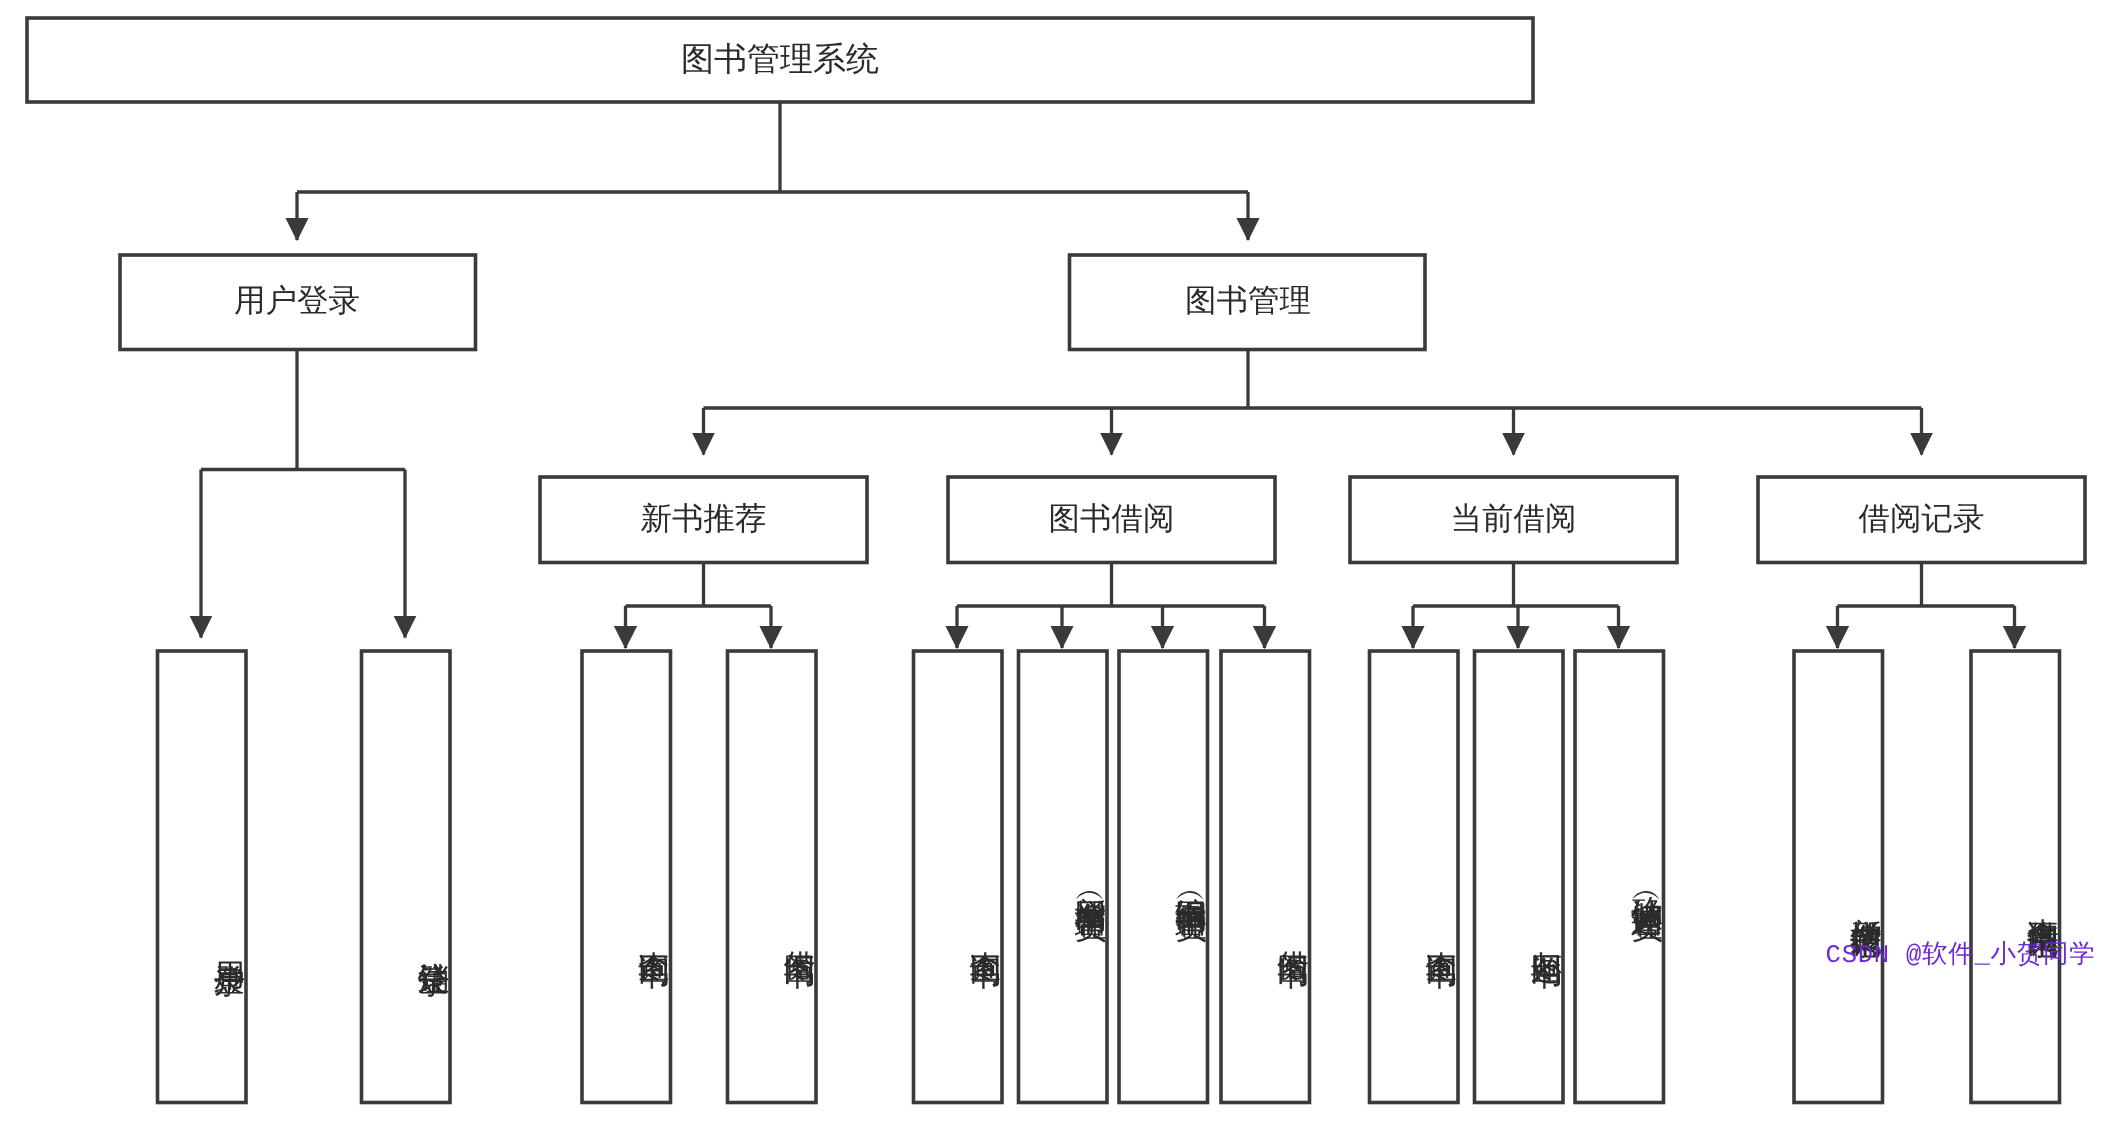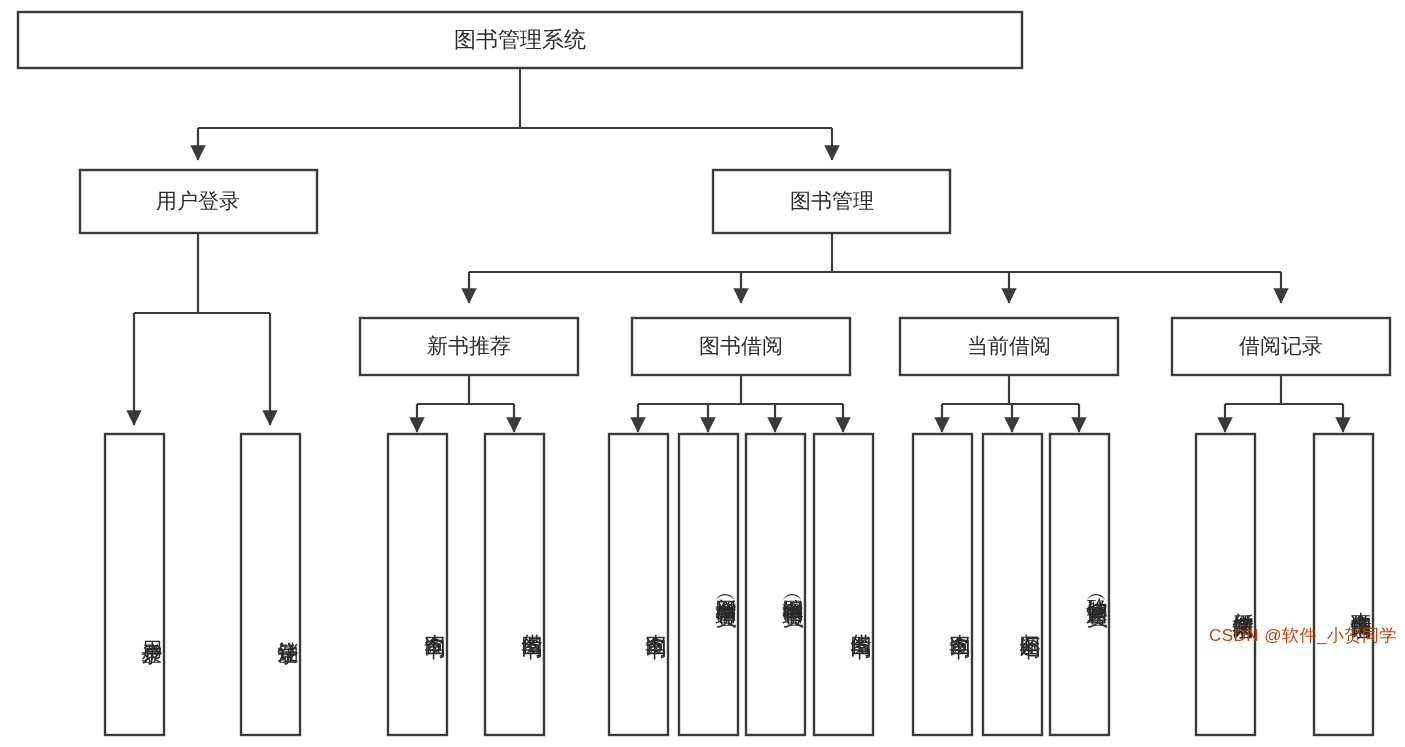--- a/index.html
+++ b/index.html
@@ -65,23 +65,23 @@
     line-height: 1.16;
     color: #2b2b2b;
     letter-spacing: 1.5px;
     white-space: nowrap;
     pointer-events: none;
   }
   .watermark {
     position: absolute;
     right: 8px;
     bottom: 4px;
-    font-family: Liberation Sans, sans-serif;
+    font-family: Liberation Mono, monospace;
     font-size: 17px;
-    color: #c2410c;
+    color: #6d28d9;
     letter-spacing: 0.5px;
     white-space: nowrap;
     margin-top: 32px;
   }
 </style>
 </head>
 <body>
 
 <div id="diagram-root">
 

